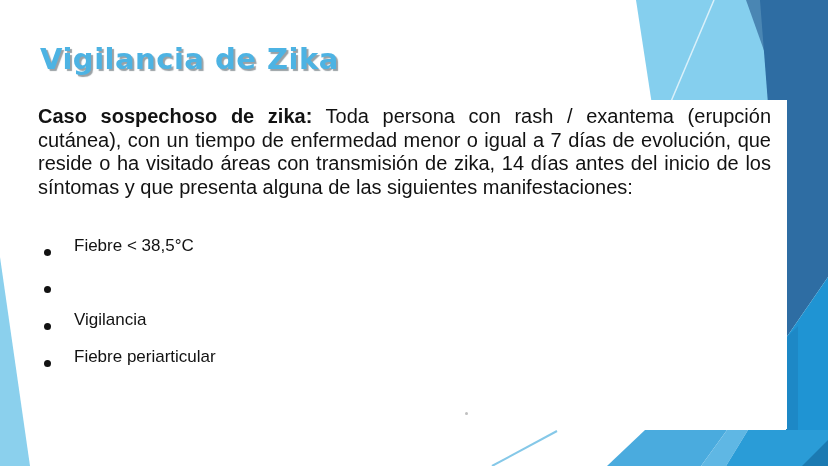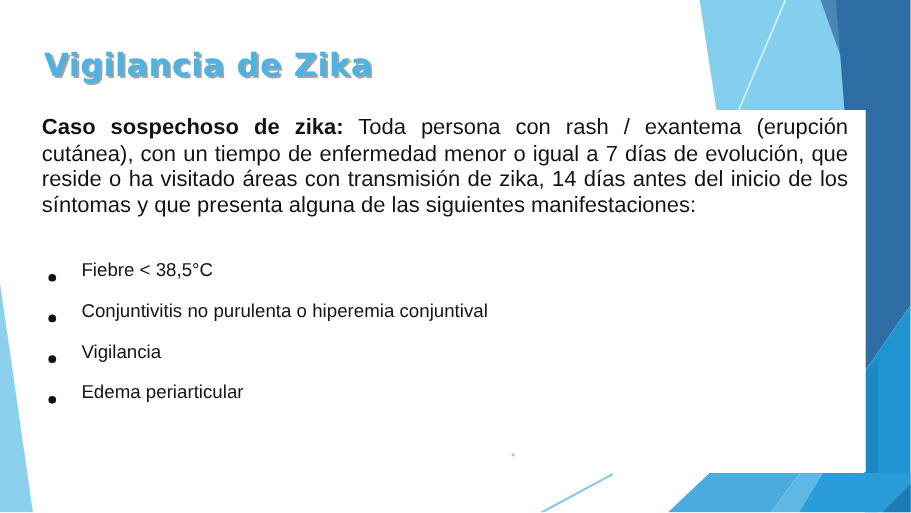--- a/index.html
+++ b/index.html
@@ -82,27 +82,26 @@
     <span>Toda persona con rash / exantema (erupción cutánea), con un tiempo de enfermedad menor o igual a 7 días de evolución, que reside o ha visitado áreas con transmisión de zika, 14 días antes del inicio de los síntomas y que presenta alguna de las siguientes manifestaciones:</span>
   </div>
 
   <ul id="symptom-list">
     <li>
       <span class="bullet-dot"></span>
       <span>Fiebre &lt; 38,5°C</span>
     </li>
     <li>
       <span class="bullet-dot"></span>
-      <span>Conjuntivitis no purulenta o hiperemia conjuntival</span>
     </li>
     <li>
       <span class="bullet-dot"></span>
       <span>Vigilancia</span>
     </li>
     <li>
       <span class="bullet-dot"></span>
-      <span>Edema periarticular</span>
+      <span>Fiebre periarticular</span>
     </li>
   </ul>
 
   <div class="stray-dot"></div>
 
 </div>
 
 </body></html>

